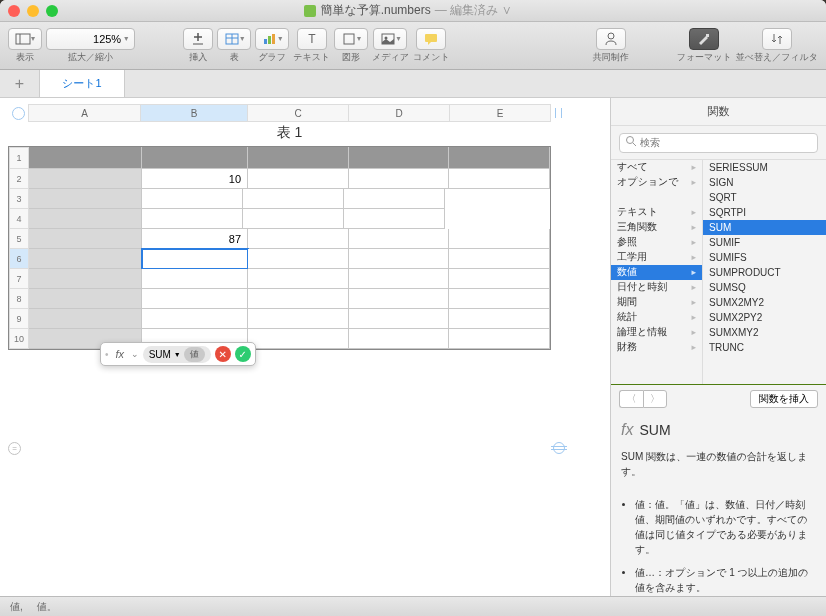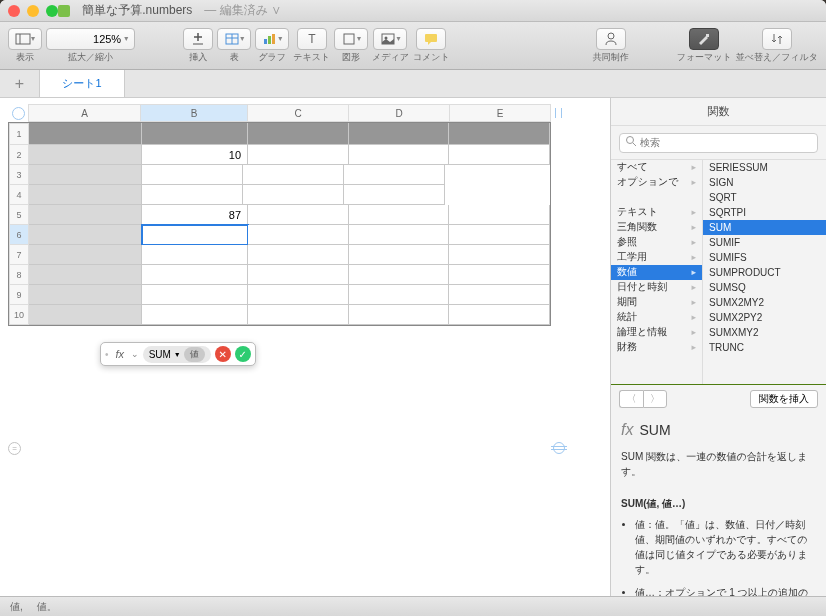--- a/index.html
+++ b/index.html
@@ -4,21 +4,21 @@
 <style>
 * { margin: 0; padding: 0; box-sizing: border-box; font-family: -apple-system, "Helvetica Neue", Arial, sans-serif; }
 body { width: 826px; height: 616px; background: #3a3530; overflow: hidden; }
 .window { width: 826px; height: 616px; background: #ececec; display: flex; flex-direction: column; border-radius: 6px 6px 0 0; overflow: hidden; }
 
 
 .titlebar { height: 22px; background: linear-gradient(#e8e8e8,#d8d8d8); display: flex; align-items: center; padding: 0 8px; border-bottom: 1px solid #bcbcbc; }
 .traffic { display: flex; gap: 7px; }
 .dot { width: 12px; height: 12px; border-radius: 50%; }
 .dot.red { background: #ff5f57; } .dot.yellow { background: #ffbd2e; } .dot.green { background: #28c940; }
-.title { flex: 1; text-align: center; font-size: 12px; color: #555; display: flex; align-items: center; justify-content: flex-start; gap: 12px; }
+.title { flex: 1; text-align: center; font-size: 12px; color: #555; display: flex; align-items: center; justify-content: center; gap: 4px; }
 .title .sub { color: #999; }
 .doc-icon { width: 12px; height: 12px; background: #7cc04a; border-radius: 2px; display: inline-block; }
 
 
 .toolbar { height: 48px; background: linear-gradient(#e8e8e8,#d4d4d4); border-bottom: 1px solid #b0b0b0; display: flex; align-items: center; padding: 0 8px; gap: 4px; }
 .tb-item { display: flex; flex-direction: column; align-items: center; gap: 1px; }
 .tb-btn { height: 22px; background: linear-gradient(#fdfdfd,#f0f0f0); border: 1px solid #bbb; border-radius: 4px; display: flex; align-items: center; justify-content: center; padding: 0 6px; min-width: 30px; }
 .tb-btn.dark { background: linear-gradient(#6b6b6b,#555); border-color: #444; }
 .tb-label { font-size: 9px; color: #666; }
 .tb-sep { width: 1px; }
@@ -259,20 +259,21 @@
       <div class="colhdr-row">
         <div class="colhdr A first">A</div>
         <div class="colhdr B sel">B</div>
         <div class="colhdr C">C</div>
         <div class="colhdr D">D</div>
         <div class="colhdr E">E</div>
         <div class="col-handle">
             <span class="dbl-bar"></span>
           </div>
       </div>
+      <div class="table-title">表 1</div>
 
       <div class="grid tbl-border" style="width:543px; margin-left:0;">
         <div class="g-row hdr">
           <div class="rowhdr first">1</div>
           <div class="cell A"></div>
             <div class="cell B"></div>
             <div class="cell C"></div>
             <div class="cell D"></div>
             <div class="cell E"></div>
         </div>
@@ -458,21 +459,20 @@
           <div class="nav-btn">〉</div>
         </div>
         <button class="insert-btn">関数を挿入</button>
       </div>
       <div class="fn-detail">
         <div class="fn-name-row">
           <span class="fx-i">fx</span>
           <span>SUM</span>
         </div>
         <div class="fn-desc">SUM 関数は、一連の数値の合計を返します。</div>
-        <div class="fn-sig">SUM(値, 値…)</div>
         <ul class="fn-params">
           <li>値：値。「値」は、数値、日付／時刻値、期間値のいずれかです。すべての値は同じ値タイプである必要があります。</li>
           <li>値…：オプションで 1 つ以上の追加の値を含みます。</li>
         </ul>
 
       </div>
     </div>
   </div>
 
   <div class="statusbar">

